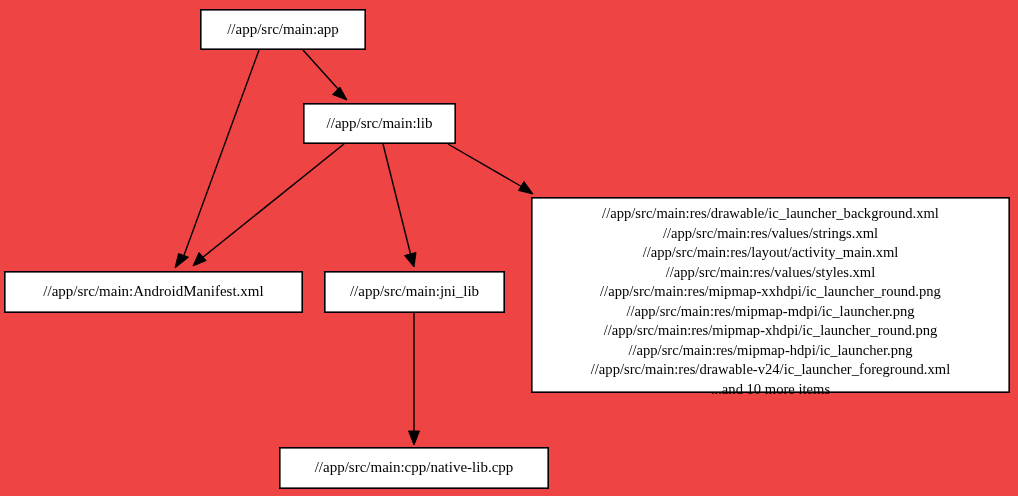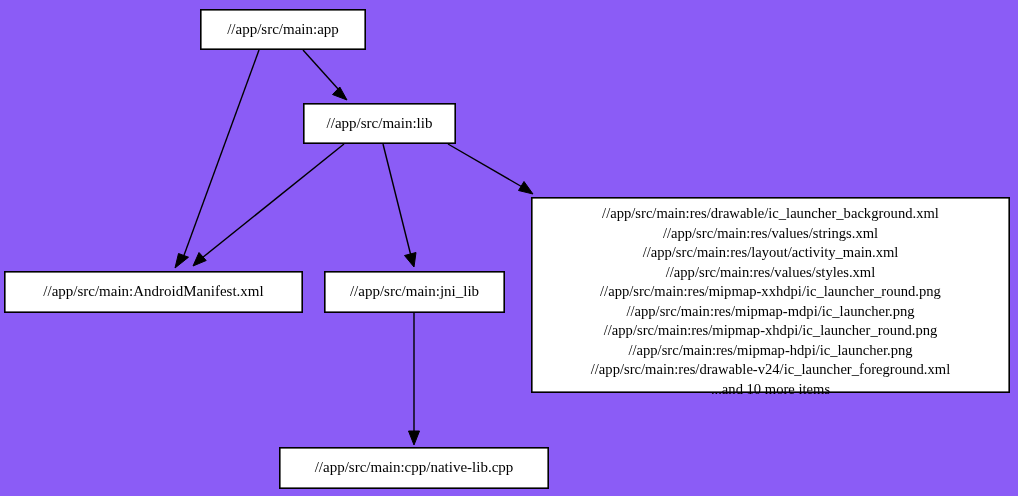--- a/index.html
+++ b/index.html
@@ -10,21 +10,21 @@
   body {
     width: 1018px;
     height: 496px;
     font-family: "Liberation Serif", "DejaVu Serif", serif;
     overflow: hidden;
   }
   #graph-root {
     position: relative;
     width: 1018px;
     height: 496px;
-    background: #8b5cf6;
+    background: #ef4444;
   }
   svg#graph-canvas {
     position: absolute;
     top: 0;
     left: 0;
     width: 1018px;
     height: 496px;
     display: block;
   }
   .node-box {

